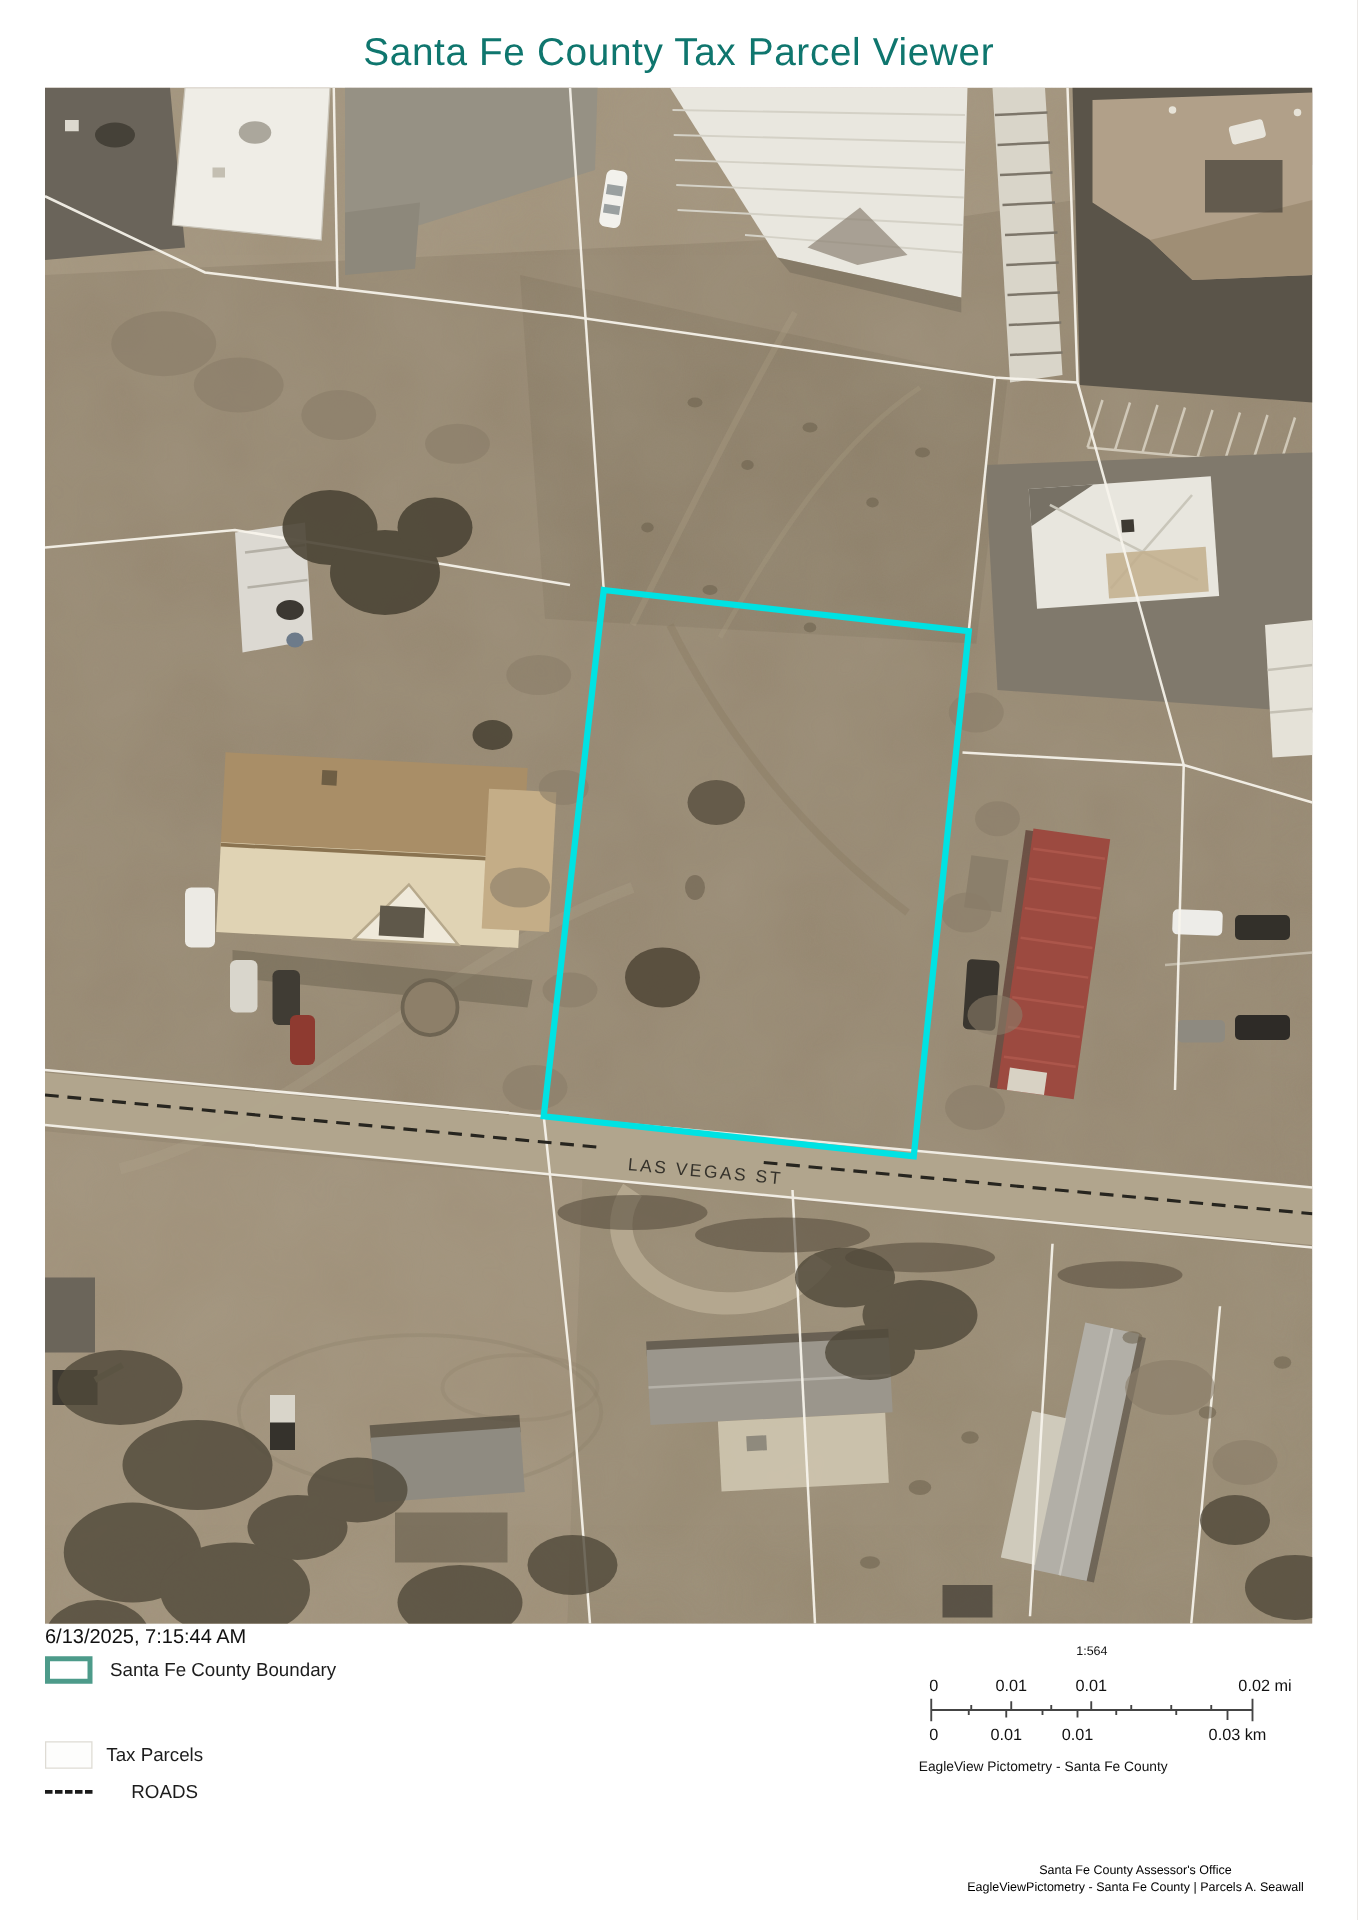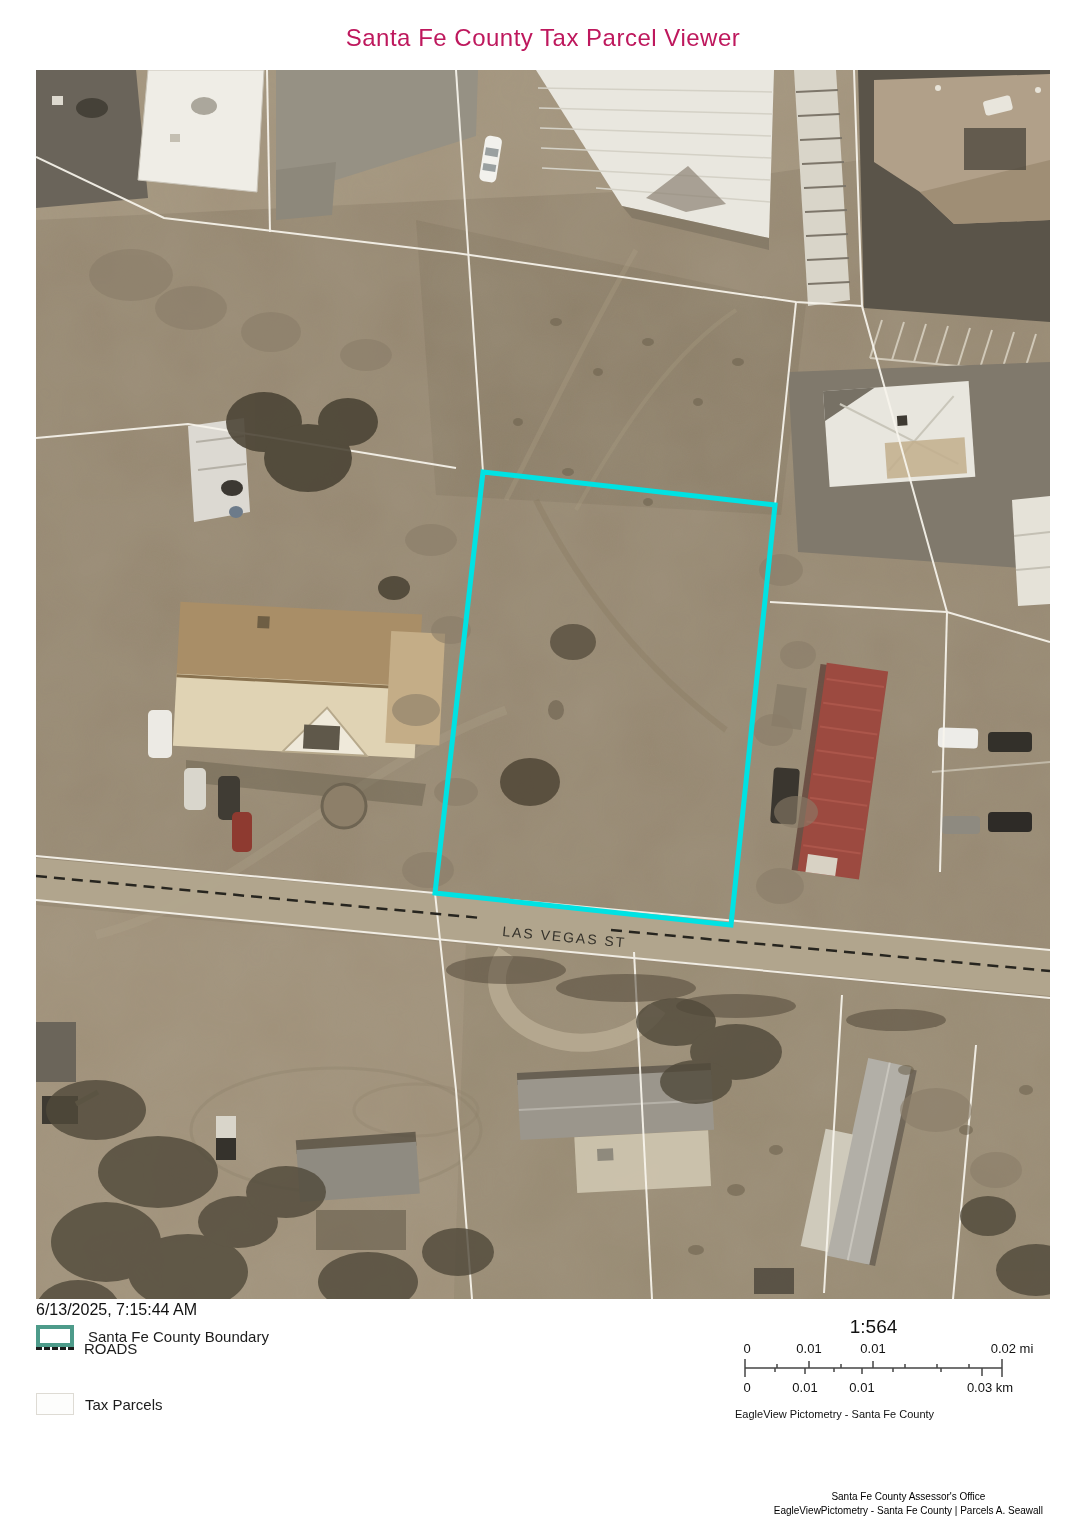--- a/index.html
+++ b/index.html
@@ -1,30 +1,30 @@
 <!DOCTYPE html>
 <html><head>
 <meta charset="utf-8">
 <style>
   html,body{margin:0;padding:0;background:#ffffff;}
   .page{position:relative;width:1086px;height:1536px;background:#ffffff;overflow:hidden;
         font-family:"Liberation Sans", sans-serif;}
   .title{position:absolute;top:24px;left:0;width:100%;text-align:center;
-         font-size:24px;color:#be185d;letter-spacing:0.5px;}
+         font-size:31px;color:#0f766e;letter-spacing:0.5px;}
   .map-frame{position:absolute;left:36px;top:70px;width:1014px;height:1229px;overflow:hidden;}
   .map-frame svg{display:block;}
   .timestamp{position:absolute;left:36px;top:1301px;font-size:16px;color:#111;}
   .legend-row{position:absolute;left:36px;height:24px;display:flex;align-items:center;}
-  .lr1{top:1324px;} .lr2{top:1336px;} .lr3{top:1392px;text-align:center;}
+  .lr1{top:1324px;} .lr2{top:1421px;gap:21px;} .lr3{top:1392px;text-align:center;}
   .swatch-county{width:30px;height:14px;border:4px solid #4d9b8a;background:#fff;margin-right:14px;}
   .swatch-roads{width:38px;height:0;border-top:3px dashed #1b1b1b;margin-right:10px;}
   .swatch-parcels{width:36px;height:20px;border:1px solid #dedbd4;background:#fdfdfc;margin-right:11px;}
   .legend-label{font-size:15px;color:#1c1c1c;}
   .scale-ratio{position:absolute;left:745px;top:1316px;width:257px;text-align:center;
-               font-size:19px;color:#111;}
+               font-size:10px;color:#111;}
   .scalebar{position:absolute;left:735px;top:1340px;}
   .scale-src{position:absolute;left:735px;top:1408px;width:266px;text-align:left;
              font-size:11px;color:#111;}
   .credits{position:absolute;right:43px;top:1490px;text-align:center;font-size:10px;
            color:#000;line-height:14px;}
   text{font-family:"Liberation Sans", sans-serif;}
 </style>
 </head>
 <body>
 

